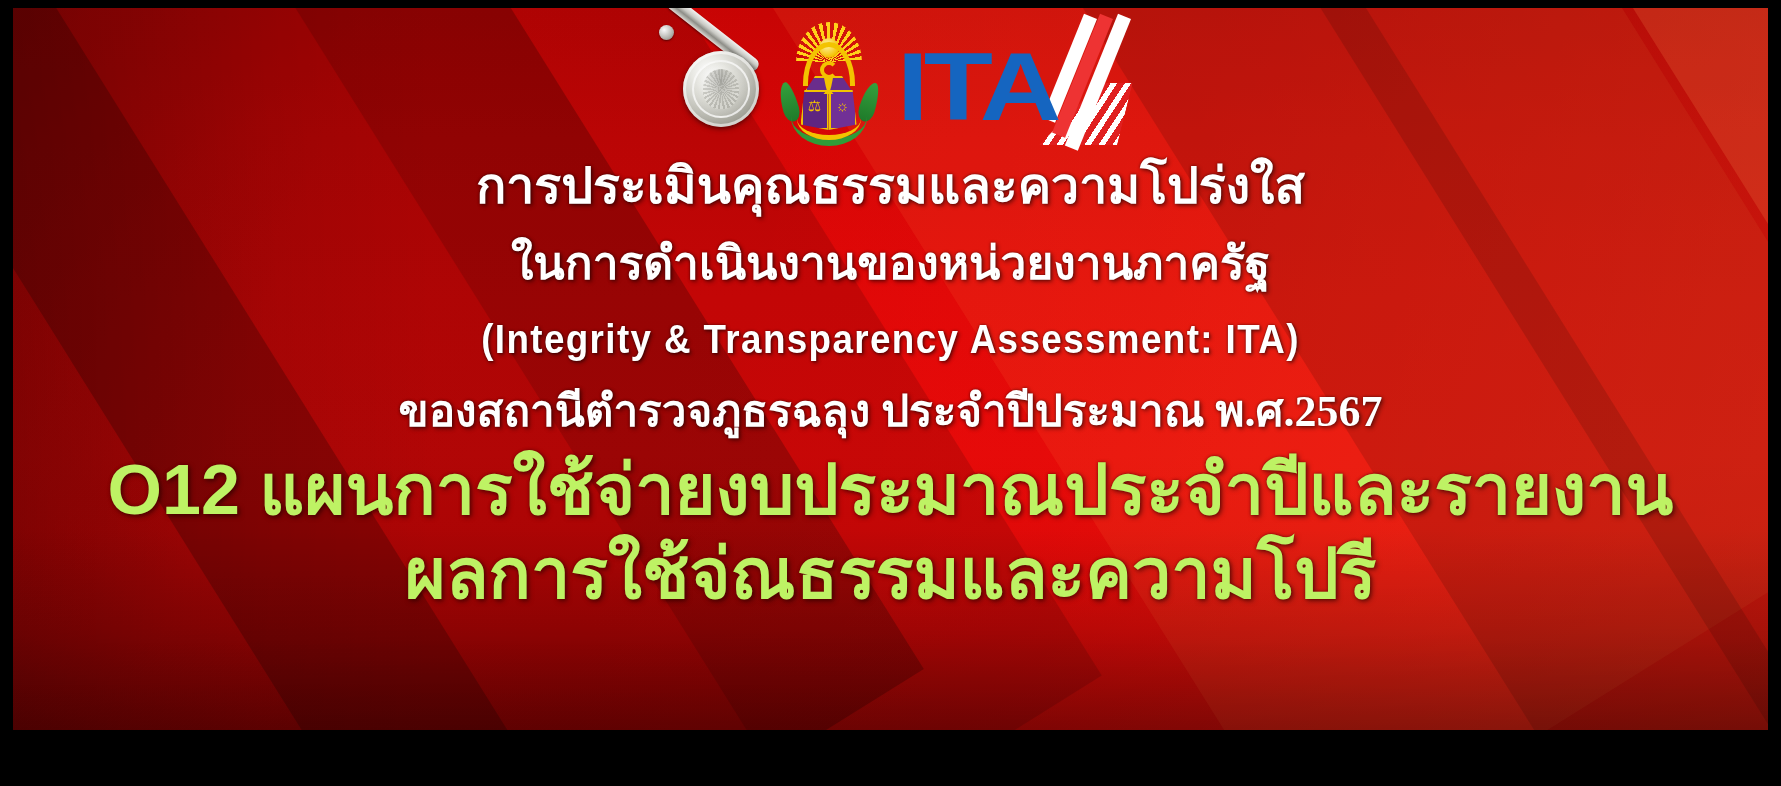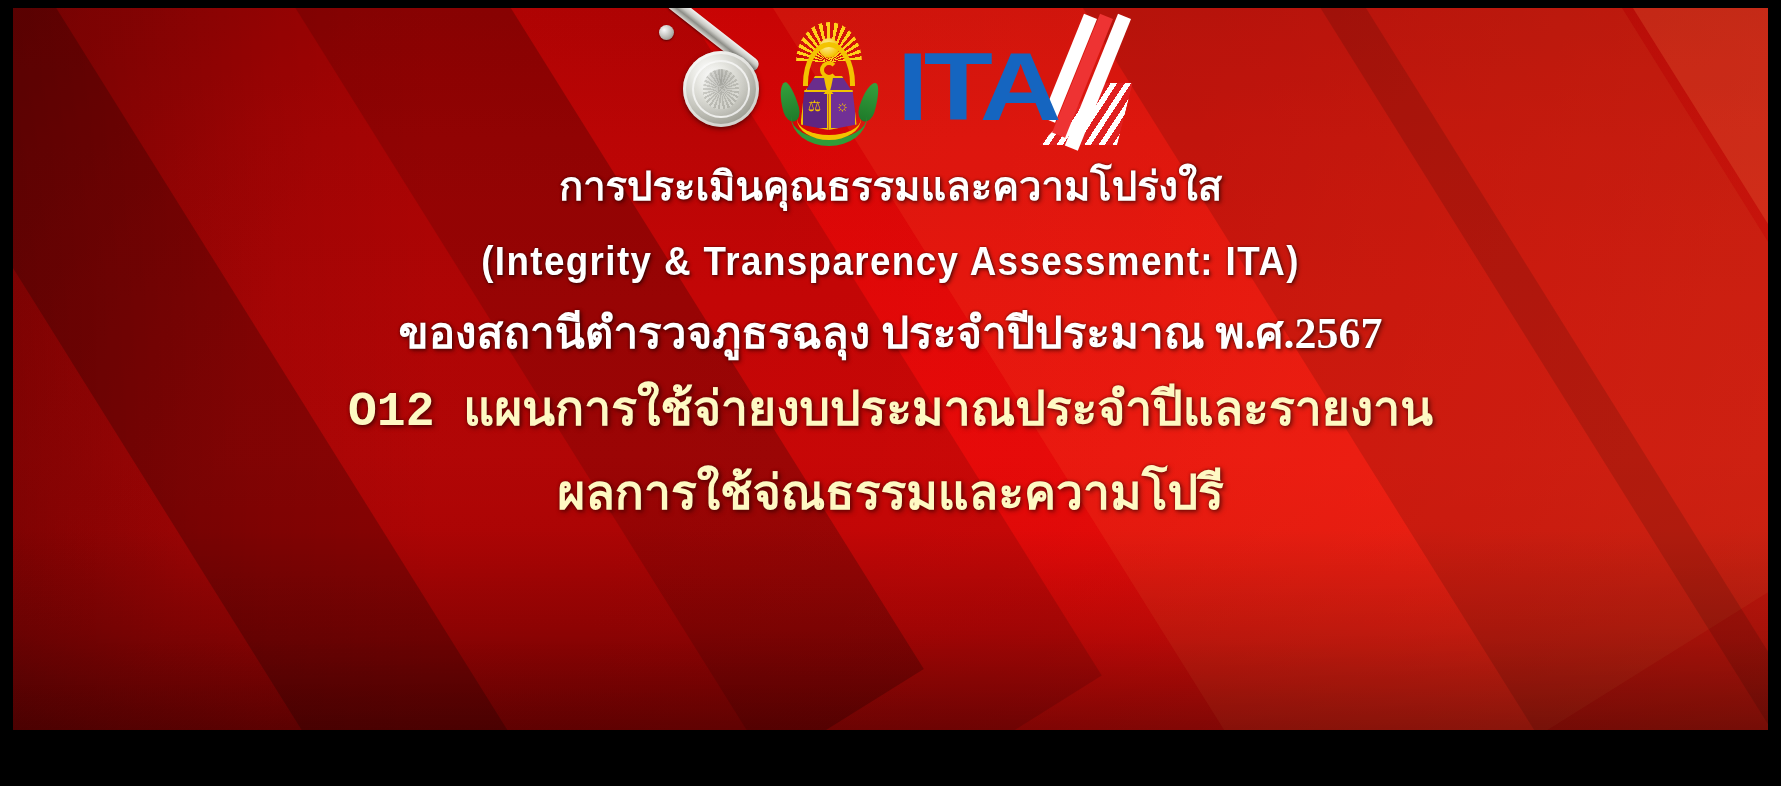--- a/index.html
+++ b/index.html
@@ -363,21 +363,21 @@
   .line {
     color: #ffffff;
     font-weight: bold;
     text-shadow:
       0 0 3px rgba(0,0,0,0.55),
       2px 2px 4px rgba(0,0,0,0.45);
     white-space: nowrap;
   }
   .thai1 {
     font-family: "DejaVu Sans", "Liberation Sans", sans-serif;
-    font-size: 40px;
+    font-size: 50px;
     line-height: 76px;
   }
   .thai2 {
     font-family: "DejaVu Sans", "Liberation Sans", sans-serif;
     font-size: 46px;
     line-height: 78px;
   }
   .eng {
     font-family: "Liberation Sans", "DejaVu Sans", sans-serif;
     font-size: 40px;
@@ -385,24 +385,24 @@
     letter-spacing: 1.5px;
     transform: scaleX(0.92);
     transform-origin: center;
   }
   .thai4 {
     font-family: Liberation Serif, serif;
     font-size: 44px;
     line-height: 72px;
   }
   .yellow {
-    color: #fef9c3;
+    color: #bef264;
     font-weight: bold;
-    font-family: Liberation Mono, monospace;
-    font-size: 48px;
+    font-family: Liberation Sans, sans-serif;
+    font-size: 70px;
     line-height: 84px;
     white-space: nowrap;
     text-shadow:
       0 0 3px rgba(90,0,0,0.75),
       2px 2px 5px rgba(0,0,0,0.5);
   }
 </style>
 </head>
 <body>
 
@@ -454,20 +454,21 @@
         <div class="ita-swoosh s3"></div>
         <div class="ita-swoosh s2"></div>
         <div class="ita-swoosh"></div>
         <div class="ita-letters">ITA</div>
       </div>
 
     </div>
 
     <div id="text-block">
       <div class="line thai1">การประเมินคุณธรรมและความโปร่งใส</div>
+      <div class="line thai2">ในการดำเนินงานของหน่วยงานภาครัฐ</div>
       <div class="line eng">(Integrity &amp; Transparency Assessment: ITA)</div>
       <div class="line thai4">ของสถานีตำรวจภูธรฉลุง ประจำปีประมาณ พ.ศ.2567</div>
       <div class="yellow">O12 แผนการใช้จ่ายงบประมาณประจำปีและรายงาน</div>
       <div class="yellow">ผลการใช้จ่ณธรรมและความโปรี</div>
     </div>
 
   </div>
 </div>
 
 </body></html>

